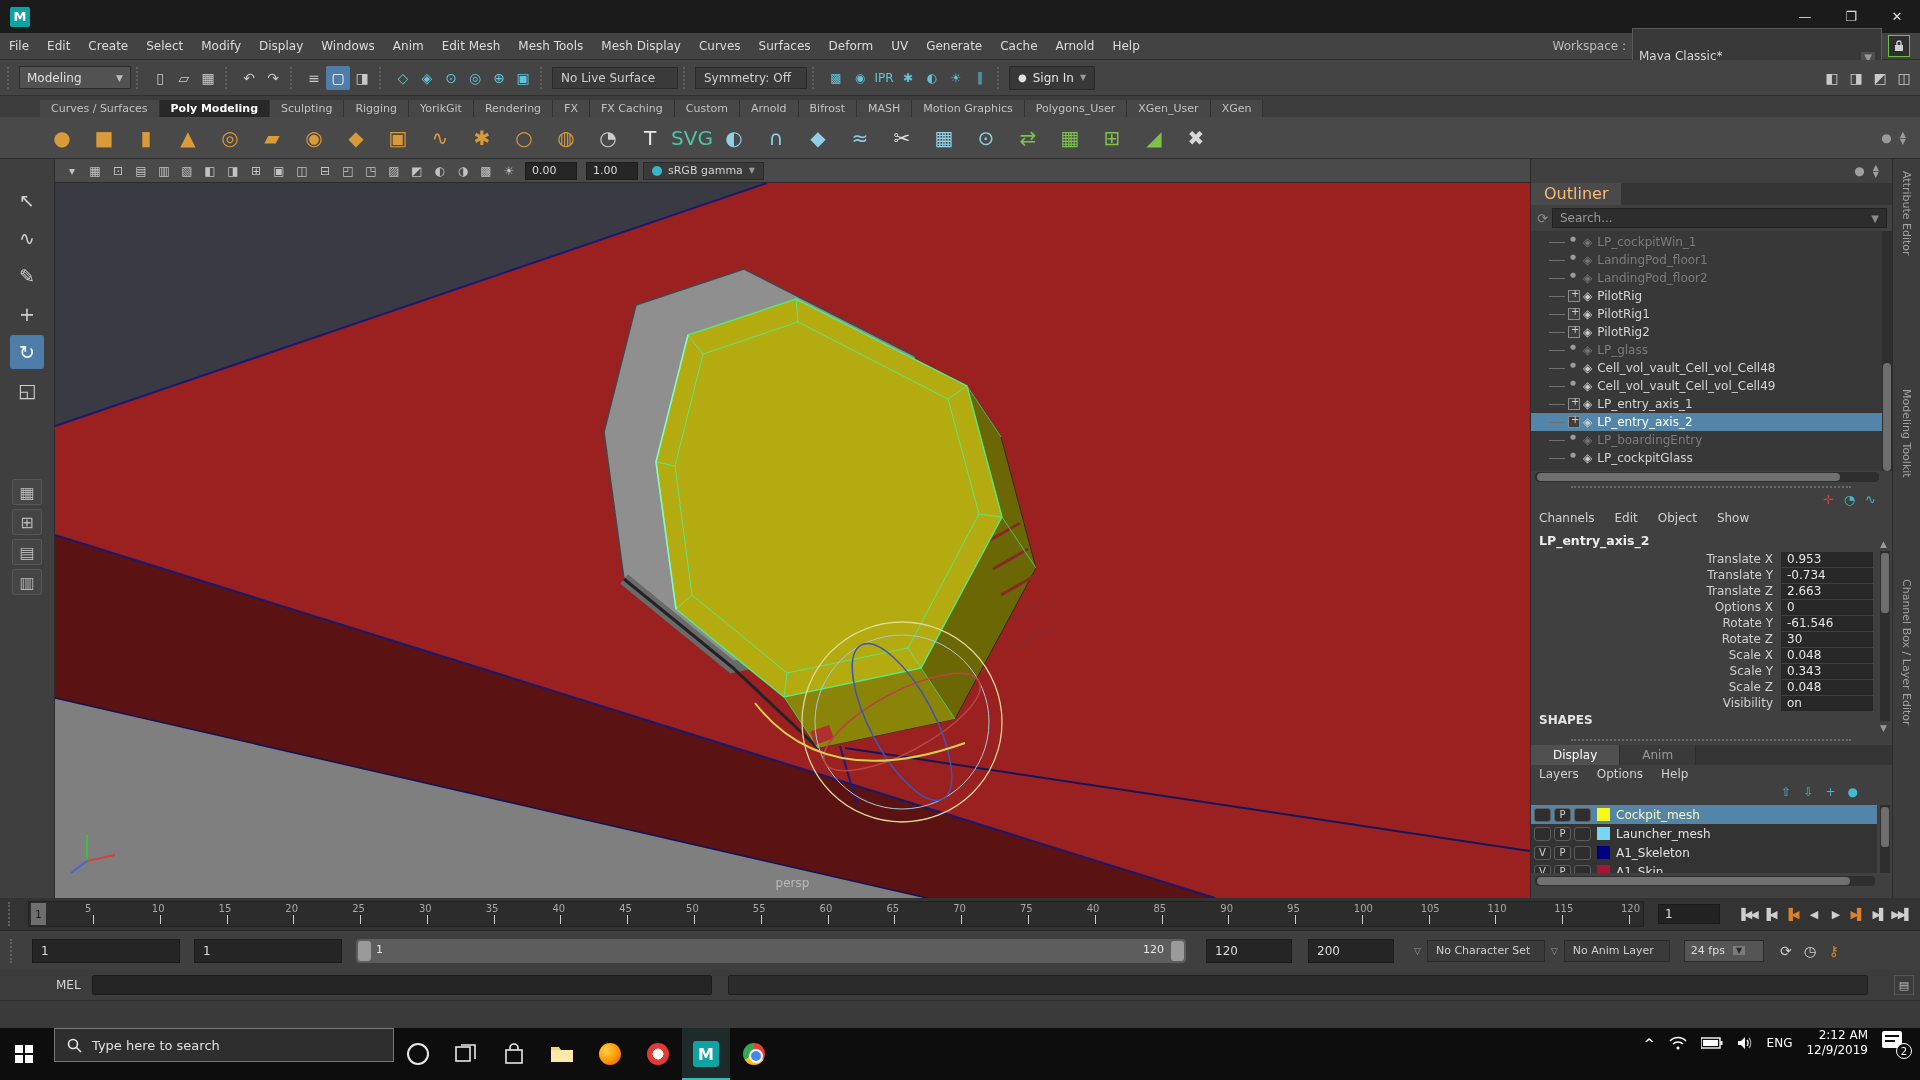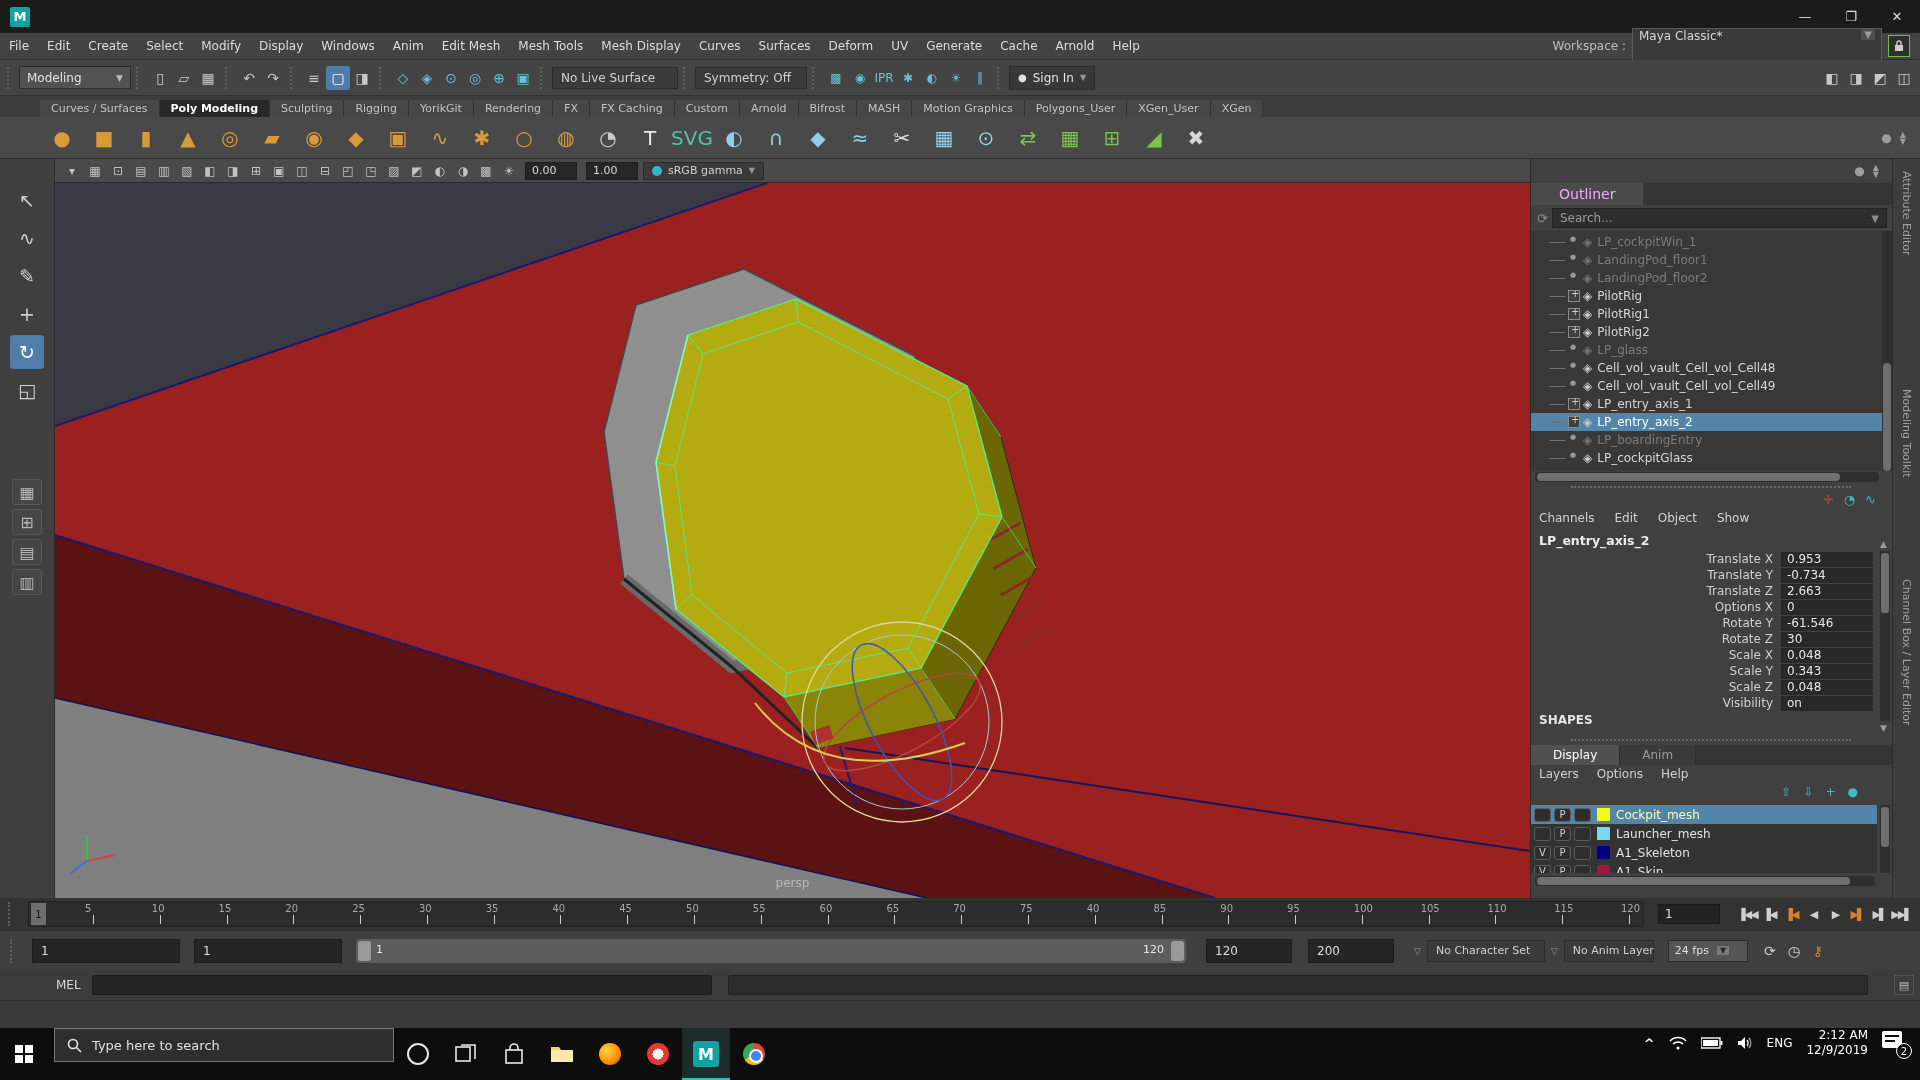--- a/index.html
+++ b/index.html
@@ -12,21 +12,21 @@
   .maya-badge{width:20px;height:20px;margin:0 8px 0 10px;background:#0fa3a3;color:#fff;font-weight:bold;font-size:13px;display:flex;align-items:center;justify-content:center;border-radius:2px}
   .title-text{font-size:13px;white-space:nowrap}
   .win-btns{margin-left:auto;display:flex;height:33px}
   .win-btn{width:46px;height:33px;display:flex;align-items:center;justify-content:center;color:#ddd;font-size:13px}
 
   
   .menubar{left:0;top:33px;width:1920px;height:27px;background:#434343;border-bottom:1px solid #2e2e2e;display:flex;align-items:center}
   .menu-item{padding:0 9px;font-size:12px;color:#dcdcdc;white-space:nowrap}
   .ws-area{margin-left:auto;display:flex;align-items:center;gap:6px;padding-right:10px}
   .ws-label{color:#bdbdbd}
-  .ws-select{width:250px;height:36px;background:#393939;border:1px solid #5a5a5a;display:flex;align-items:flex-start;padding:0 6px;color:#d8d8d8}
+  .ws-select{width:250px;height:36px;background:#393939;border:1px solid #5a5a5a;display:flex;align-items:flex-end;padding:0 6px;color:#d8d8d8}
   .ws-select .arrow{margin-left:auto;color:#9a9a9a;font-size:10px;background:#4e4e4e;padding:0 3px}
   .lock-btn{width:22px;height:22px;border:1px solid #6ebf4a;display:flex;align-items:center;justify-content:center;background:#2e2e2e}
 
   
   .statusline{left:0;top:60px;width:1920px;height:36px;background:#444;border-bottom:1px solid #303030;display:flex;align-items:center;gap:2px;padding:0 4px}
   .grip{width:7px;height:22px;border-left:2px dotted #5f5f5f;margin:0 3px}
   .menuset{width:112px;height:23px;background:#525252;border:1px solid #2c2c2c;display:flex;align-items:center;padding:0 7px;color:#e0e0e0}
   .menuset .arrow{margin-left:auto;font-size:9px;color:#bbb}
   .sbtn{width:24px;height:24px;display:flex;align-items:center;justify-content:center;color:#c9c9c9;font-size:14px;border-radius:2px}
   .sbtn.active{background:#4d7da8;color:#fff}
@@ -62,21 +62,21 @@
   
   .viewport{left:55px;top:183px;width:1475px;height:715px;background:#3a3a44;overflow:hidden}
   .persp-label{position:absolute;left:0;right:0;bottom:8px;text-align:center;color:#b9b9b9;font-size:12px}
   .axis-ind{position:absolute;left:10px;bottom:18px}
 
   
   .rightpanel{left:1530px;top:159px;width:362px;height:739px;background:#404040;border-left:1px solid #2b2b2b}
   .rp-head{position:absolute;left:0;top:0;width:362px;height:24px;display:flex;align-items:center;justify-content:flex-end;gap:8px;padding-right:14px;color:#9f9f9f}
   .rp-head .updown{display:flex;flex-direction:column;font-size:8px;line-height:7px}
   .outl-tabrow{position:absolute;left:0;top:24px;width:362px;height:22px;background:#353535}
-  .outl-tab{display:inline-block;height:22px;line-height:22px;padding:0 28px;background:#4a4a4a;color:#f0abfc;font-size:14px}
+  .outl-tab{display:inline-block;height:22px;line-height:22px;padding:0 13px;background:#4a4a4a;color:#fdba74;font-size:16px}
   .outl-search{position:absolute;left:0;top:46px;width:362px;height:26px;display:flex;align-items:center;gap:4px;padding:2px 6px;background:#404040}
   .outl-filter{color:#8d8d8d;font-size:13px}
   .outl-input{flex:1;height:20px;background:#2d2d2d;border:1px solid #222;color:#9a9a9a;display:flex;align-items:center;padding:0 7px;font-size:12px}
   .outl-input .arrow{margin-left:auto;color:#8a8a8a;font-size:10px}
   .otree{position:absolute;left:0;top:72px;width:352px;height:240px;background:#383838;overflow:hidden;padding-top:2px}
   .orow{height:18px;display:flex;align-items:center;font-size:12px;color:#d6d6d6;white-space:nowrap}
   .orow.dim{color:#7c7c7c}
   .orow.dim .odiamond{color:#757575}
   .orow.sel{background:#5285a8;color:#fff}
   .owire{width:16px;margin-left:18px;border-top:1px solid #707070;height:0}
@@ -857,21 +857,21 @@
       <span>120</span>
     </div>
   <div class="rs-field" style="width:86px;margin-left:16px">
       <span>200</span>
     </div>
   <span class="rs-arrow" style="margin-left:20px">▽</span>
   <div class="rs-drop" style="width:118px">
       <span>No Character Set</span>
     </div>
   <span class="rs-arrow">▽</span>
-  <div class="rs-drop" style="width:90px">
+  <div class="rs-drop" style="width:106px">
       <span>No Anim Layer</span>
     </div>
   <div class="fps-box" style="margin-left:14px;width:80px">
     <span>24 fps</span>
       <span style="font-size:8px;color:#2a2a2a;background:#7a7a7a;padding:0 3px">▼</span>
   </div>
   <div class="rs-icon" style="margin-left:10px">⟳</div>
   <div class="rs-icon">◷</div>
   <div class="rs-icon orange">⚷</div>
 </div>

